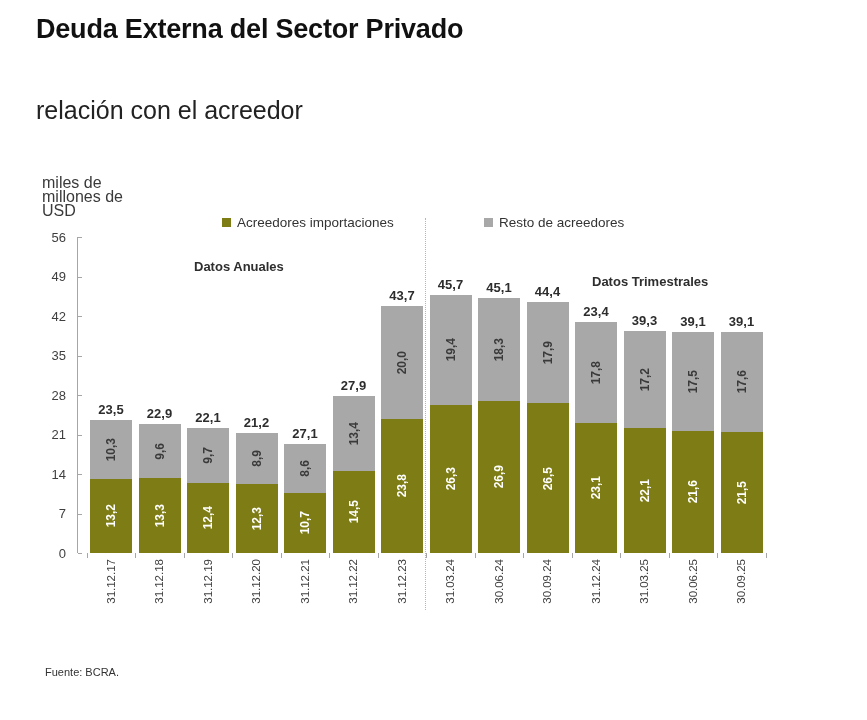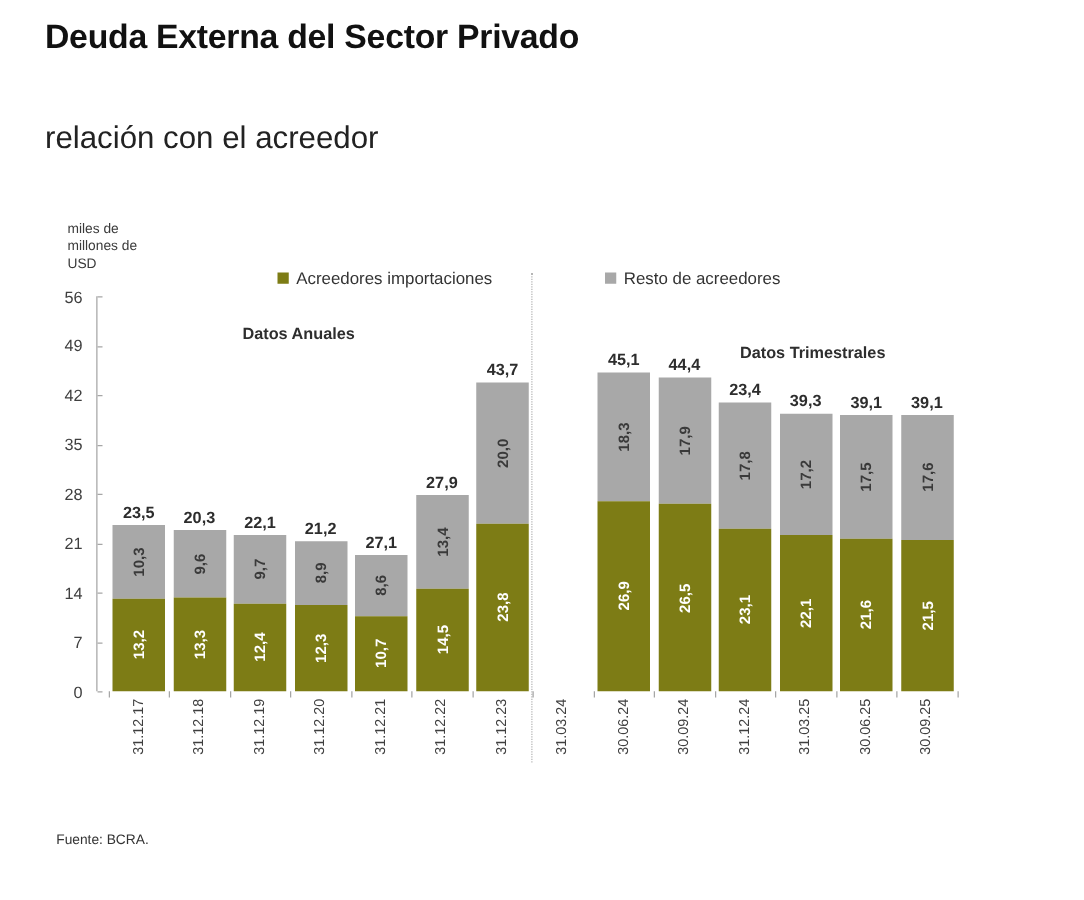--- a/index.html
+++ b/index.html
@@ -4,21 +4,21 @@
 <style>
   html,body{margin:0;padding:0;background:#ffffff;}
   #canvas{position:relative;width:867px;height:720px;background:#ffffff;overflow:hidden;
           font-family:"Liberation Sans", sans-serif;}
   
   #title{position:absolute;left:36px;top:14px;font-size:27px;font-weight:700;color:#111111;letter-spacing:-0.2px;}
   .subtitle-line{position:absolute;left:36px;font-size:25px;font-weight:400;color:#222222;}
   #subtitle1{top:60px;}
   #subtitle2{top:96px;}
   
-  #unit-label{position:absolute;left:54px;top:176px;font-size:11px;line-height:14px;color:#3a3a3a;}
+  #unit-label{position:absolute;left:42px;top:176px;font-size:16px;line-height:14px;color:#3a3a3a;}
   
   .legend-item{position:absolute;top:215px;display:flex;align-items:center;font-size:13.5px;color:#333333;}
   #legend-related{left:222px;}
   #legend-rest{left:484px;}
   .swatch{width:9px;height:9px;margin-right:6px;flex:0 0 auto;}
   
   .section-label{position:absolute;font-size:13px;font-weight:700;color:#2e2e2e;}
   #label-anual{left:194px;top:259px;}
   #label-trim{left:592px;top:274px;}
   
@@ -95,21 +95,21 @@
       <div class="bar-col" style="left: 0px; justify-content: space-between;">
         <div class="total-label">23,5</div>
         <div class="seg seg-gray" style="height: 58.1214px; background: rgb(168, 168, 168);">
           <span class="seg-label">10,3</span>
         </div>
         <div class="seg seg-green" style="height: 74.4857px; background: rgb(125, 124, 21);">
           <span class="seg-label">13,2</span>
         </div>
       </div>
       <div class="bar-col" style="left: 48.5px;">
-        <div class="total-label">20,3</div>
+        <div class="total-label">22,9</div>
         <div class="seg seg-gray" style="height: 54.1714px; background: rgb(168, 168, 168);">
           <span class="seg-label">9,6</span>
         </div>
         <div class="seg seg-green" style="height: 75.05px; background: rgb(125, 124, 21);">
           <span class="seg-label">13,3</span>
         </div>
       </div>
       <div class="bar-col" style="left: 97px;">
         <div class="total-label">22,1</div>
         <div class="seg seg-gray" style="height: 54.7357px; background: rgb(168, 168, 168);">
@@ -146,20 +146,29 @@
           <span class="seg-label">14,5</span>
         </div>
       </div>
       <div class="bar-col" style="left: 291px;">
         <div class="total-label">43,7</div>
         <div class="seg seg-gray" style="height: 112.857px; background: rgb(168, 168, 168);">
           <span class="seg-label">20,0</span>
         </div>
         <div class="seg seg-green" style="height: 134.3px; background: rgb(125, 124, 21);">
           <span class="seg-label">23,8</span>
+        </div>
+      </div>
+      <div class="bar-col" style="left: 339.5px;">
+        <div class="total-label">45,7</div>
+        <div class="seg seg-gray" style="height: 109.471px; background: rgb(168, 168, 168);">
+          <span class="seg-label">19,4</span>
+        </div>
+        <div class="seg seg-green" style="height: 148.407px; background: rgb(125, 124, 21);">
+          <span class="seg-label">26,3</span>
         </div>
       </div>
       <div class="bar-col" style="left: 388px;">
         <div class="total-label">45,1</div>
         <div class="seg seg-gray" style="height: 103.264px; background: rgb(168, 168, 168);">
           <span class="seg-label">18,3</span>
         </div>
         <div class="seg seg-green" style="height: 151.793px; background: rgb(125, 124, 21);">
           <span class="seg-label">26,9</span>
         </div>

